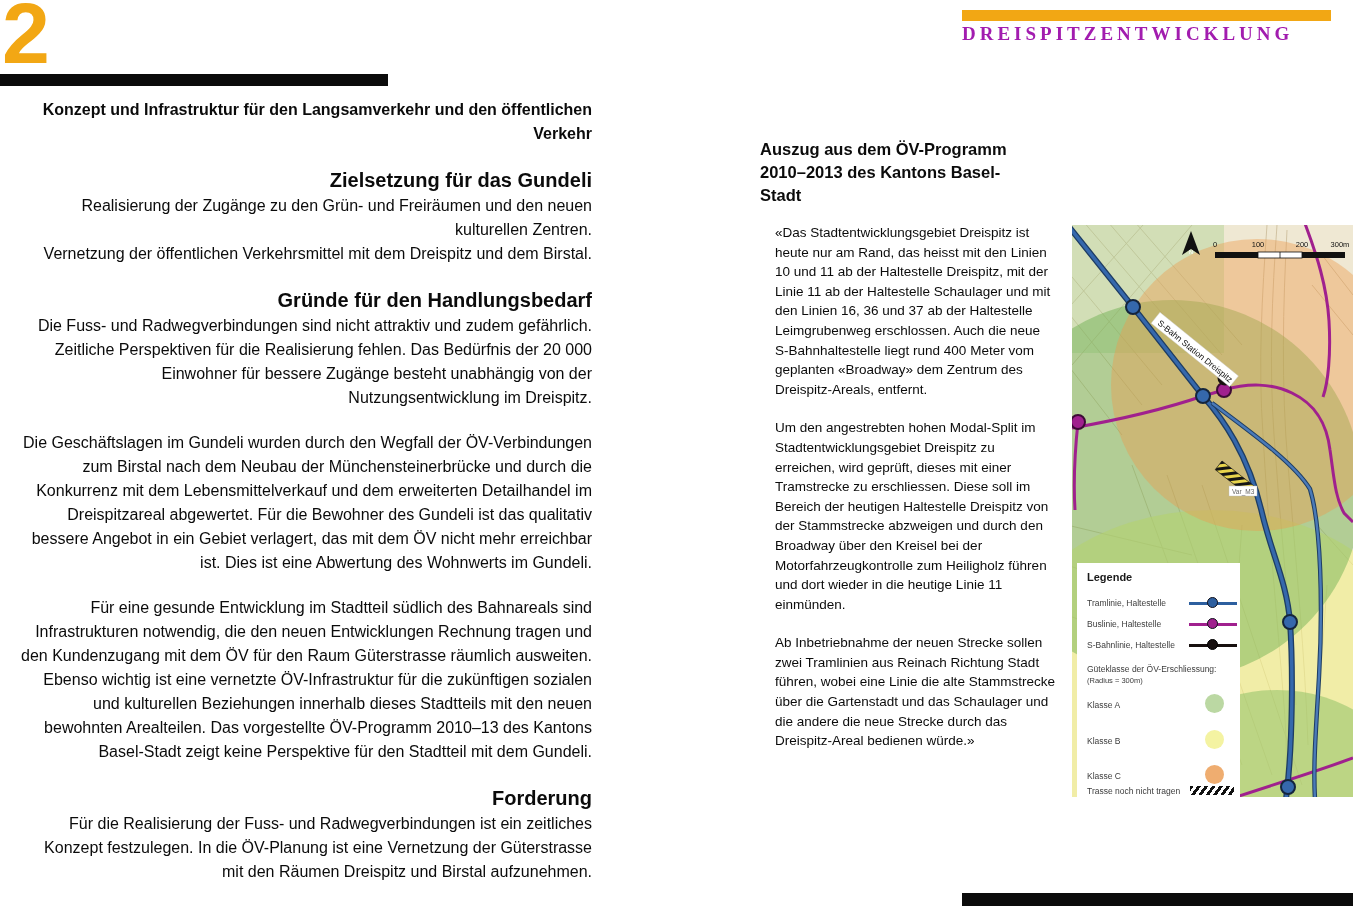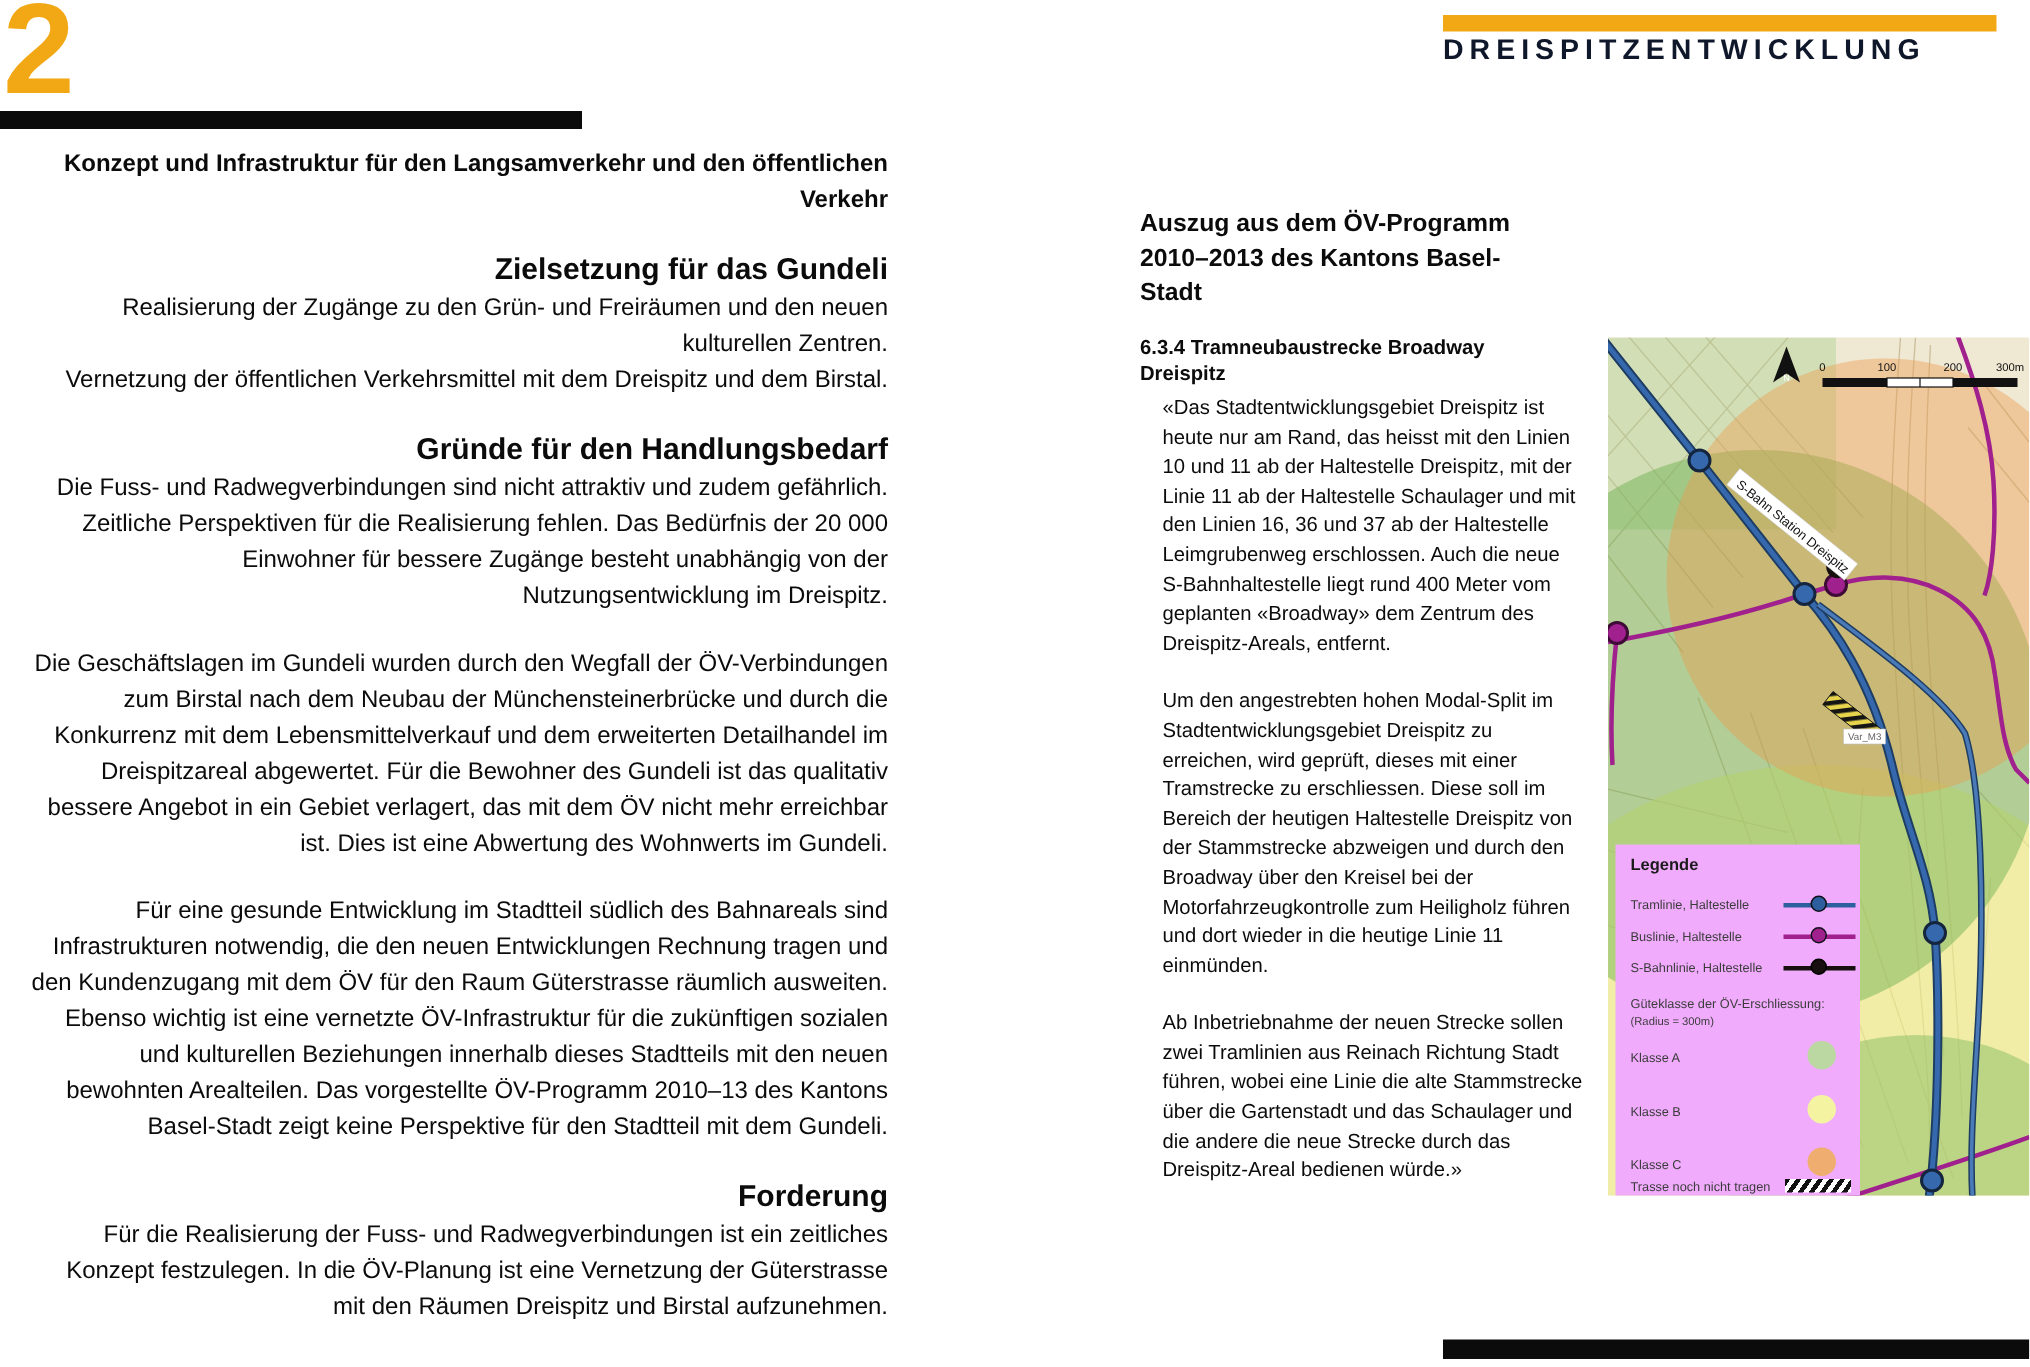--- a/index.html
+++ b/index.html
@@ -9,42 +9,42 @@
   }
   
   .chapter-number{
     position:absolute;left:2px;top:-10px;font-size:86px;font-weight:bold;
     color:#F2A714;line-height:1;letter-spacing:-2px;
   }
   .left-black-bar{position:absolute;left:0;top:74px;width:388px;height:12px;background:#0b0b0b;}
   .header-orange-bar{position:absolute;left:962px;top:10px;width:369px;height:11px;background:#F2A714;}
   .header-title{
     position:absolute;left:962px;top:23px;font-size:19px;font-weight:bold;
-    letter-spacing:4px;color:#0f172a;
+    letter-spacing:4px;color:#a21caf;font-family:Liberation Serif, serif;
   }
   .bottom-black-bar{position:absolute;left:962px;top:893px;width:391px;height:13px;background:#0b0b0b;}
 
   
   .left-col{position:absolute;left:0;top:98px;width:592px;font-size:16px;line-height:24px;text-align:right;}
   .left-col .col-title{font-weight:bold;margin:0 0 20px 0;}
   .left-col h3{font-size:20px;font-weight:bold;margin:22px 0 2px 0;}
   .left-col p{margin:0 0 21px 0;padding-left:20px;}
   .left-col p.tight{margin-bottom:0;}
 
   
   .right-col{position:absolute;left:760px;top:110px;width:300px;margin-top:28px;}
   .right-col .col-title{font-size:16.5px;font-weight:bold;line-height:23px;width:250px;margin:0 0 16px 0;}
   .right-col .col-subtitle{font-size:13.5px;font-weight:bold;line-height:17px;width:250px;margin:0 0 5px 0;}
   .right-col p{font-size:13.5px;line-height:19.6px;margin:0 0 19px 0;padding-left:15px;width:280px;}
 
   
   .map{position:absolute;left:1072px;top:225px;width:281px;height:572px;background:#EFE8D3;}
   .map svg{position:absolute;left:0;top:0;}
   .map-legend{
-    position:absolute;left:5px;top:338px;width:163px;height:234px;background:#f0abfc;
+    position:absolute;left:5px;top:338px;width:163px;height:234px;background:#ffffff;
     font-size:8.5px;color:#3c3c3c;
   }
   .legend-title{position:absolute;left:10px;top:8px;font-size:11px;font-weight:bold;color:#1a1a1a;}
   .legend-row{position:absolute;left:10px;height:14px;line-height:14px;white-space:nowrap;}
   .legend-symbol-line{position:absolute;left:112px;width:48px;height:14px;}
   .legend-symbol-line .line{position:absolute;left:0;top:6px;width:48px;height:3px;}
   .legend-symbol-line .dot{position:absolute;left:18px;top:1px;width:11px;height:11px;border-radius:50%;border:1px solid #10101a;box-sizing:border-box;}
   .tram .line{background:#2D5F9F;} .tram .dot{background:#2D5F9F;}
   .bus .line{background:#A0208E;} .bus .dot{background:#A0208E;}
   .sbahn .line{background:#17100F;} .sbahn .dot{background:#17100F;border-color:#000;}
@@ -85,21 +85,20 @@
     </div>
 
     <div>
       <h3>Forderung</h3>
       <p>Für die Realisierung der Fuss- und Radwegverbindungen ist ein zeitliches Konzept festzulegen. In die ÖV-Planung ist eine Vernetzung der Güterstrasse mit den Räumen Dreispitz und Birstal aufzunehmen.</p>
     </div>
   </div>
 
   <div class="right-col">
     <div class="col-title">Auszug aus dem ÖV-Programm 2010–2013 des Kantons Basel-Stadt</div>
-    <div class="col-subtitle">6.3.4 Tramneubaustrecke Broadway Dreispitz</div>
     <p>«Das Stadtentwicklungsgebiet Dreispitz ist heute nur am Rand, das heisst mit den Linien 10 und 11 ab der Haltestelle Dreispitz, mit der Linie 11 ab der Haltestelle Schaulager und mit den Linien 16, 36 und 37 ab der Haltestelle Leimgrubenweg erschlossen. Auch die neue S-Bahnhaltestelle liegt rund 400 Meter vom geplanten «Broadway» dem Zentrum des Dreispitz-Areals, entfernt.</p>
     <p>Um den angestrebten hohen Modal-Split im Stadtentwicklungsgebiet Dreispitz zu erreichen, wird geprüft, dieses mit einer Tramstrecke zu erschliessen. Diese soll im Bereich der heutigen Haltestelle Dreispitz von der Stammstrecke abzweigen und durch den Broadway über den Kreisel bei der Motorfahrzeugkontrolle zum Heiligholz führen und dort wieder in die heutige Linie 11 einmünden.</p>
     <p>Ab Inbetriebnahme der neuen Strecke sollen zwei Tramlinien aus Reinach Richtung Stadt führen, wobei eine Linie die alte Stammstrecke über die Gartenstadt und das Schaulager und die andere die neue Strecke durch das Dreispitz-Areal bedienen würde.»</p>
   </div>
 
   <div class="map">
     <svg width="281" height="572" viewBox="0 0 281 572">
       <defs>
         <pattern id="hatchMap" width="6" height="6" patternTransform="rotate(45)" patternUnits="userSpaceOnUse">
           <rect width="6" height="6" fill="#E8D44C"></rect>

